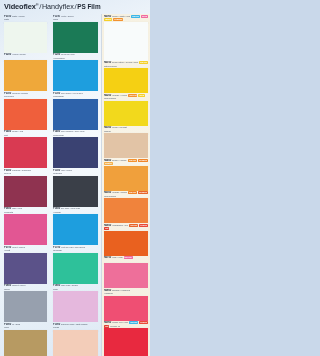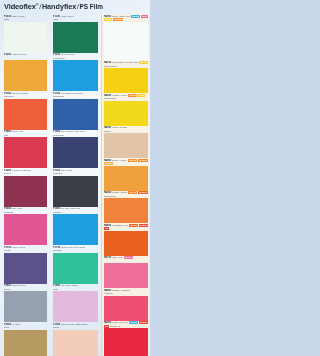--- a/index.html
+++ b/index.html
@@ -25,21 +25,21 @@
     font-size:7.4px;font-weight:bold;color:#1c2430;
     letter-spacing:-.1px;
     display:inline-block;vertical-align:top;
   }
   #header .reg{font-size:4px;vertical-align:super;font-weight:bold;}
   #header .sep{
     font-size:8px;color:#3b4654;font-weight:300;
     display:inline-block;padding:0 .5px;vertical-align:top;
   }
   #header .brand2{
-    font-size:7.2px;font-weight:bold;color:#1c2430;
+    font-size:7.2px;font-weight:normal;color:#1c2430;
     display:inline-block;vertical-align:top;
   }
   #header .brand3{
     font-size:6.4px;font-weight:bold;color:#1c2430;
     display:inline-block;vertical-align:top;padding-top:.6px;
   }
   
   #cols{
     position:absolute;top:14px;left:0;width:150px;height:342px;
     display:flex;

